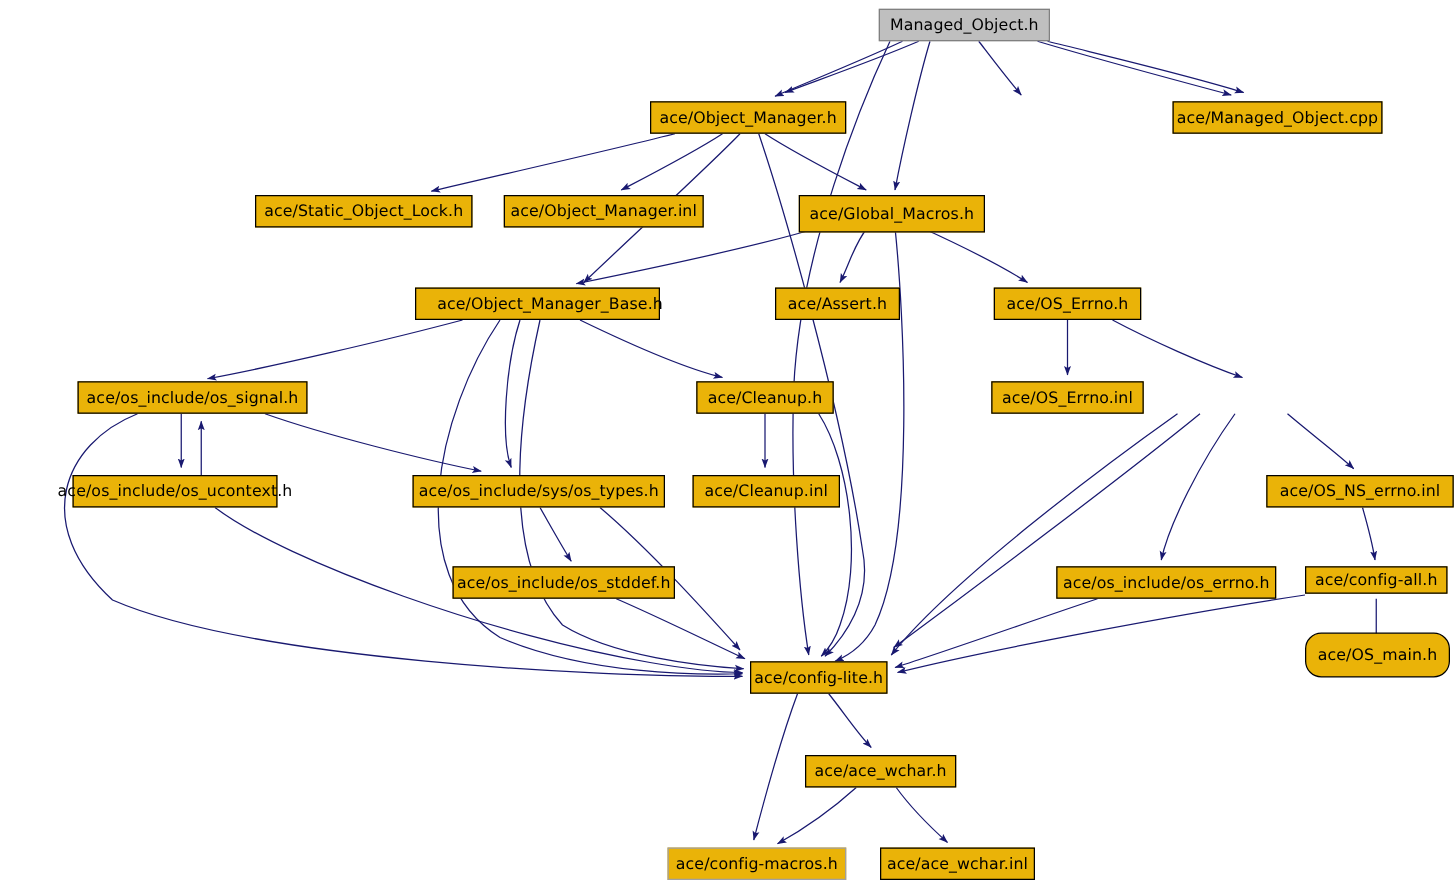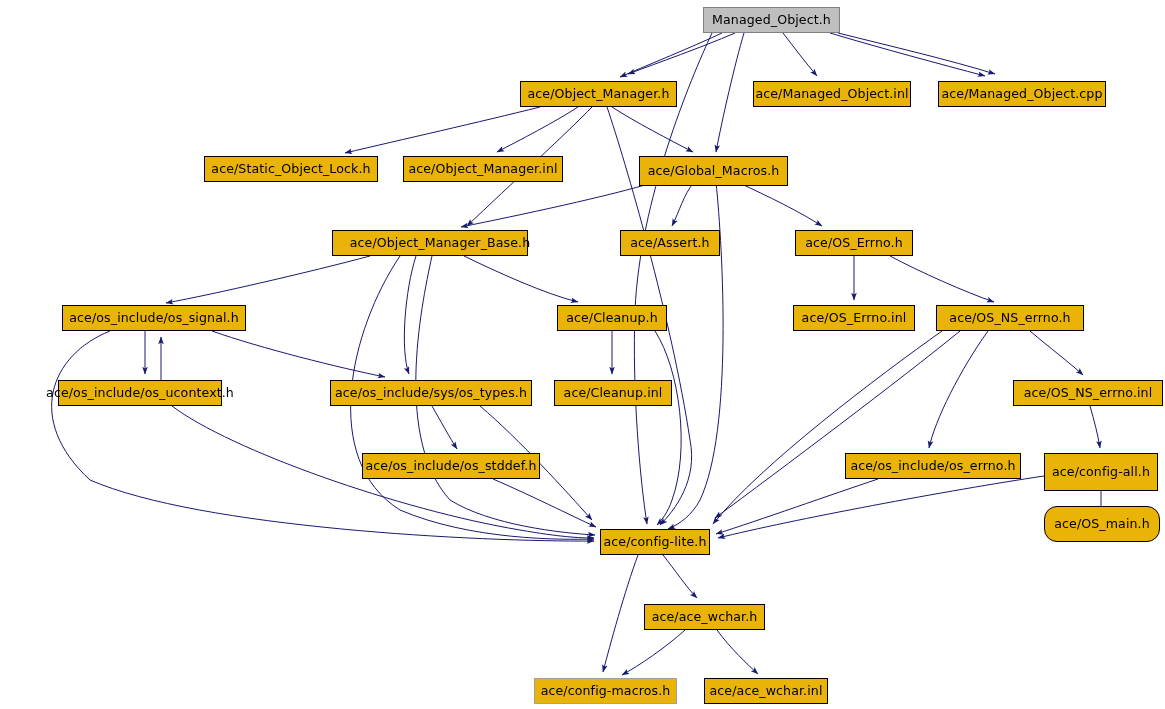--- a/index.html
+++ b/index.html
@@ -117,23 +117,20 @@
       </g>
   </svg>
 
   <div id="node-layer">
       <div class="graph-node root" style="left: 703px; top: 7px; width: 137px; height: 26px;">
         <span class="node-label">Managed_Object.h</span>
       </div>
       <div class="graph-node" style="left: 520px; top: 81px; width: 157px; height: 26px;">
         <span class="node-label">ace/Object_Manager.h</span>
       </div>
-      <div class="graph-node" style="left: 753px; top: 81px; width: 158px; height: 26px;">
-        <span class="node-label">ace/Managed_Object.inl</span>
-      </div>
       <div class="graph-node" style="left: 938px; top: 81px; width: 168px; height: 26px;">
         <span class="node-label">ace/Managed_Object.cpp</span>
       </div>
       <div class="graph-node" style="left: 204px; top: 156px; width: 174px; height: 26px;">
         <span class="node-label">ace/Static_Object_Lock.h</span>
       </div>
       <div class="graph-node" style="left: 403px; top: 156px; width: 160px; height: 26px;">
         <span class="node-label">ace/Object_Manager.inl</span>
       </div>
       <div class="graph-node" style="left: 639px; top: 156px; width: 149px; height: 30px;">
@@ -150,42 +147,39 @@
       </div>
       <div class="graph-node" style="left: 62px; top: 305px; width: 184px; height: 26px;">
         <span class="node-label">ace/os_include/os_signal.h</span>
       </div>
       <div class="graph-node" style="left: 557px; top: 305px; width: 110px; height: 26px;">
         <span class="node-label">ace/Cleanup.h</span>
       </div>
       <div class="graph-node" style="left: 793px; top: 305px; width: 122px; height: 26px;">
         <span class="node-label">ace/OS_Errno.inl</span>
       </div>
-      <div class="graph-node" style="left: 936px; top: 305px; width: 148px; height: 26px;">
-        <span class="node-label">ace/OS_NS_errno.h</span>
-      </div>
       <div class="graph-node" style="left: 58px; top: 380px; width: 164px; height: 26px;">
         <span class="node-label">ace/os_include/os_ucontext.h</span>
       </div>
       <div class="graph-node" style="left: 330px; top: 380px; width: 202px; height: 26px;">
         <span class="node-label">ace/os_include/sys/os_types.h</span>
       </div>
       <div class="graph-node" style="left: 554px; top: 380px; width: 118px; height: 26px;">
         <span class="node-label">ace/Cleanup.inl</span>
       </div>
       <div class="graph-node" style="left: 1013px; top: 380px; width: 150px; height: 26px;">
         <span class="node-label">ace/OS_NS_errno.inl</span>
       </div>
       <div class="graph-node" style="left: 362px; top: 453px; width: 178px; height: 26px;">
         <span class="node-label">ace/os_include/os_stddef.h</span>
       </div>
       <div class="graph-node" style="left: 845px; top: 453px; width: 176px; height: 26px;">
         <span class="node-label">ace/os_include/os_errno.h</span>
       </div>
-      <div class="graph-node" style="left: 1044px; top: 453px; width: 114px; height: 38px;">
+      <div class="graph-node" style="left: 1044px; top: 453px; width: 114px; height: 22px;">
         <span class="node-label">ace/config-all.h</span>
       </div>
       <div class="graph-node" style="left: 600px; top: 529px; width: 110px; height: 26px;">
         <span class="node-label">ace/config-lite.h</span>
       </div>
       <div class="graph-node" style="left: 1044px; top: 506px; width: 116px; height: 36px; border-radius: 13px;">
         <span class="node-label">ace/OS_main.h</span>
       </div>
       <div class="graph-node" style="left: 644px; top: 604px; width: 121px; height: 26px;">
         <span class="node-label">ace/ace_wchar.h</span>

